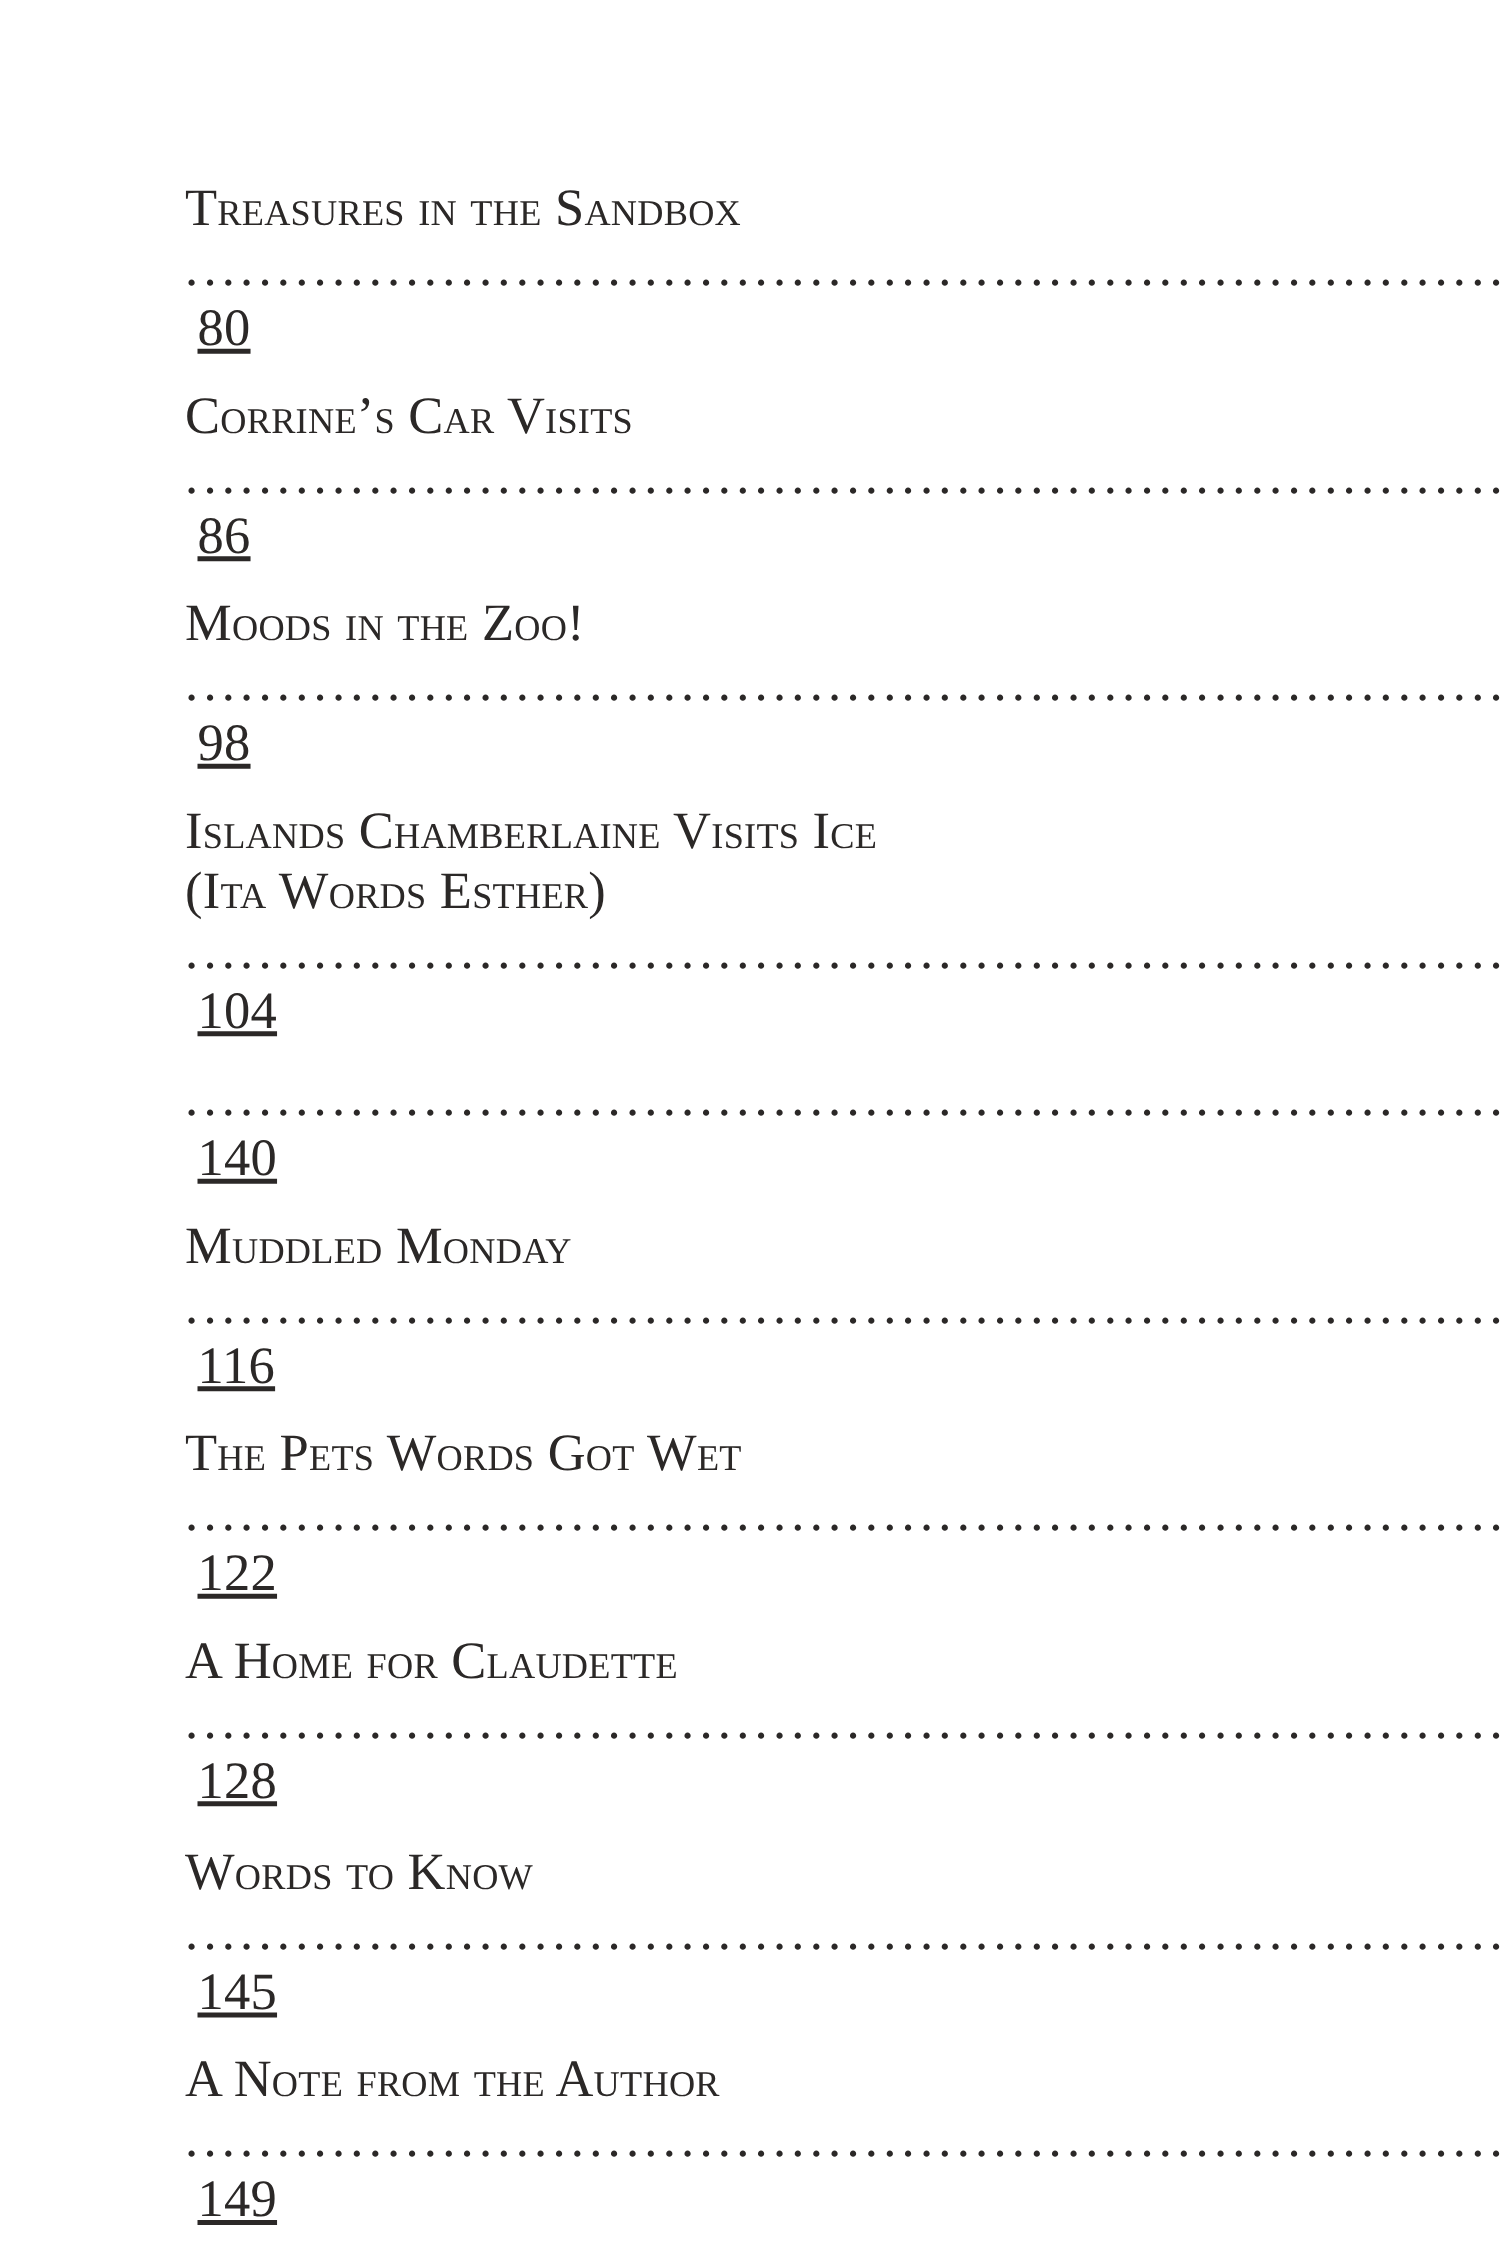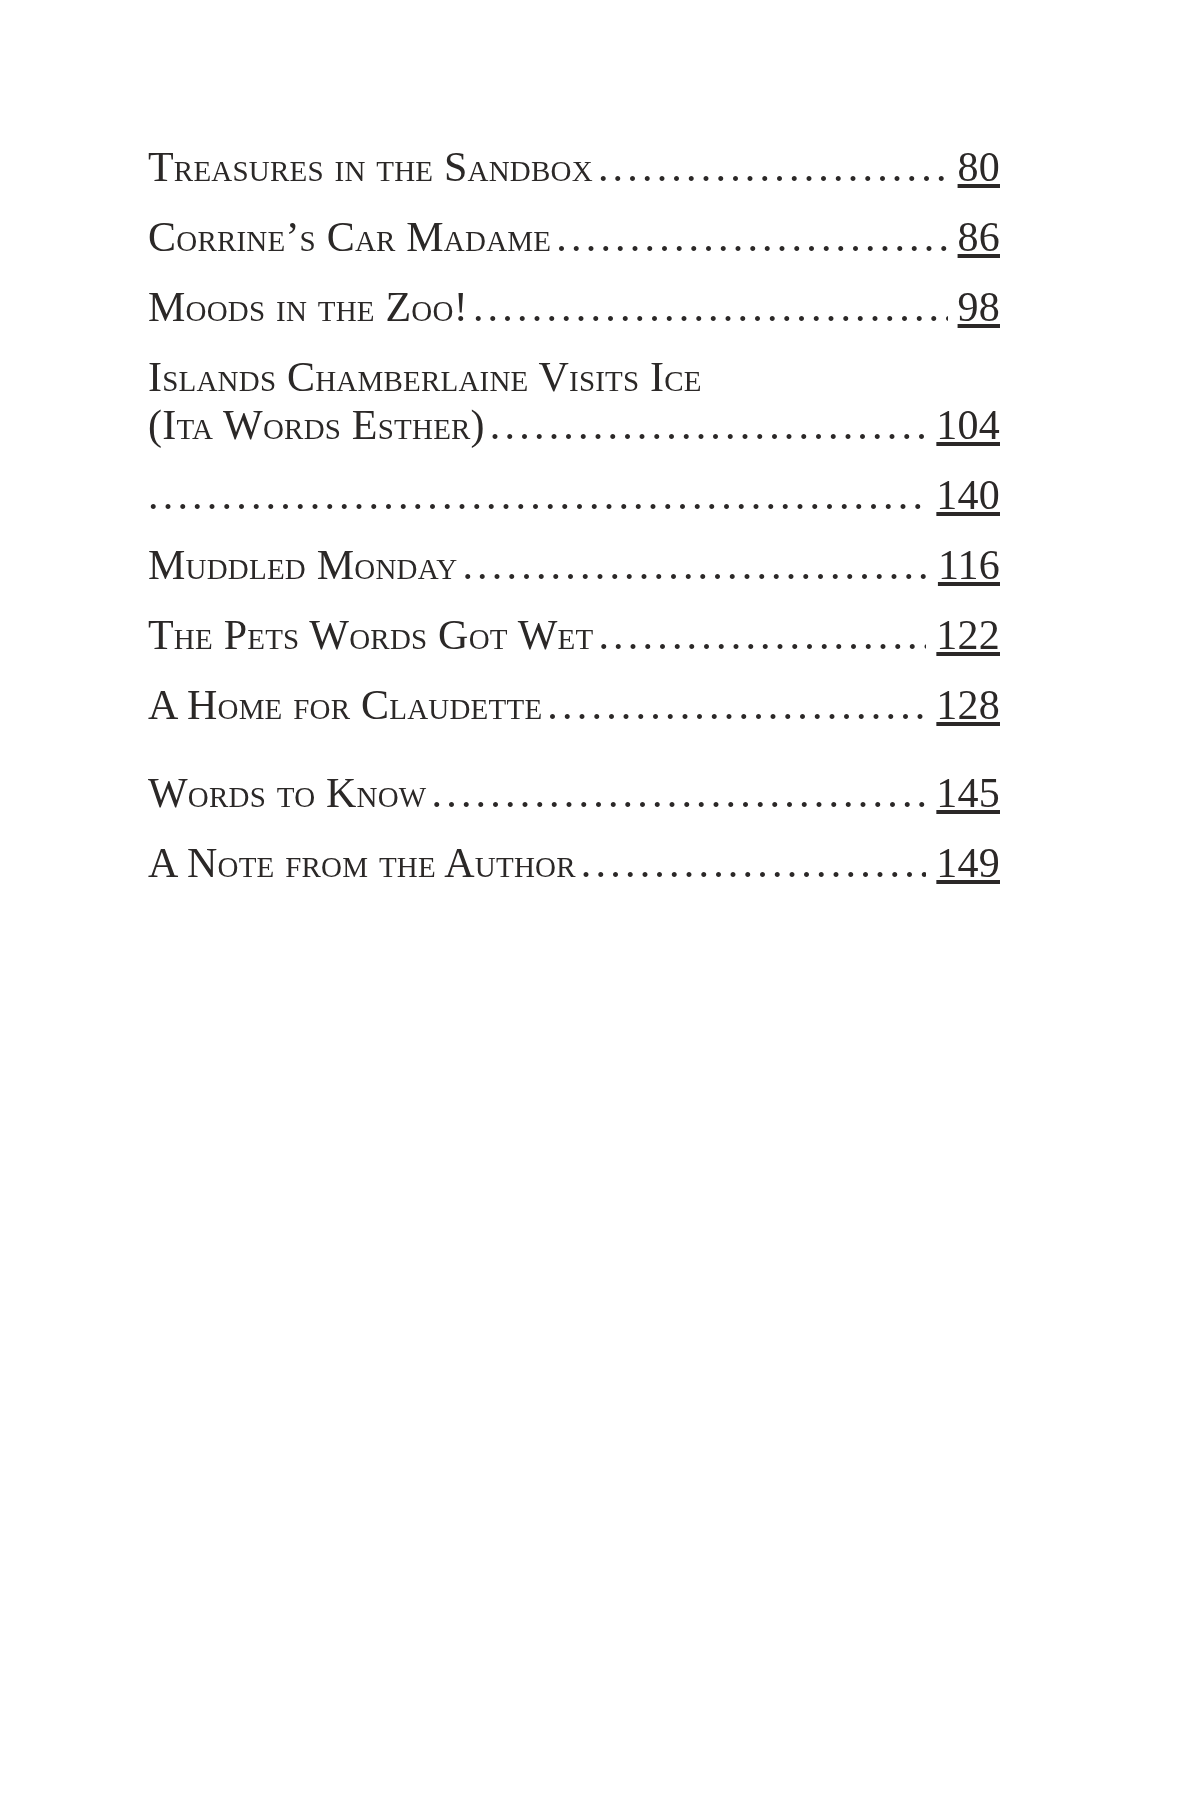--- a/index.html
+++ b/index.html
@@ -17,37 +17,38 @@
     background: var(--paper);
     font-family: "Liberation Serif", serif;
     color: var(--ink);
     overflow: hidden;
   }
   .toc-page {
     padding: 143px 200px 0 148px;
   }
   .toc-group { }
   .toc-group.back-matter {
-    margin-top: 40px;
+    margin-top: 25px;
   }
   .toc-entry {
     margin: 0 0 22px 0;
     font-size: 42px;
     line-height: 48px;
     font-variant: small-caps;
     letter-spacing: 0.005em;
   }
   .toc-line1 {
     display: block;
     white-space: nowrap;
   }
   .toc-row {
     display: flex;
     align-items: baseline;
     width: 100%;
+    flex-direction: column;
   }
   .toc-title {
     white-space: nowrap;
     flex: 0 0 auto;
     padding-right: 0.12em;
   }
   .toc-dots {
     flex: 1 1 auto;
     overflow: hidden;
     white-space: nowrap;
@@ -73,21 +74,21 @@
     <div class="toc-entry">
       <div class="toc-row">
         <span class="toc-title">Treasures in the Sandbox</span>
         <span class="toc-dots">........................................................................................................................</span>
         <span class="toc-page-num">80</span>
       </div>
     </div>
 
     <div class="toc-entry">
       <div class="toc-row">
-        <span class="toc-title">Corrine’s Car Madame</span>
+        <span class="toc-title">Corrine’s Car Visits</span>
         <span class="toc-dots">........................................................................................................................</span>
         <span class="toc-page-num">86</span>
       </div>
     </div>
 
     <div class="toc-entry">
       <div class="toc-row">
         <span class="toc-title">Moods in the Zoo!</span>
         <span class="toc-dots">........................................................................................................................</span>
         <span class="toc-page-num">98</span>

